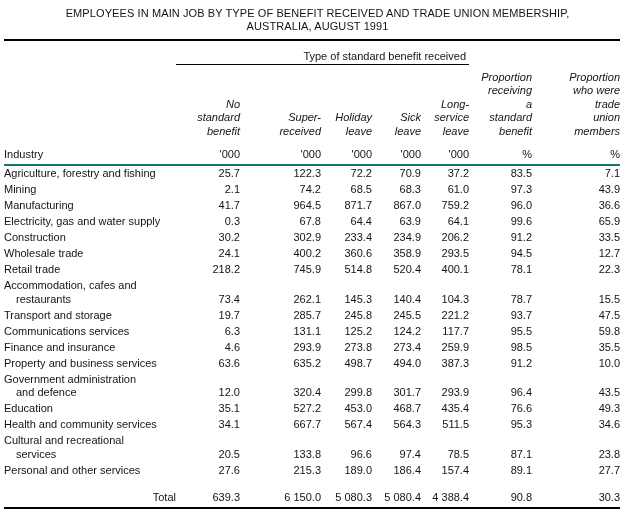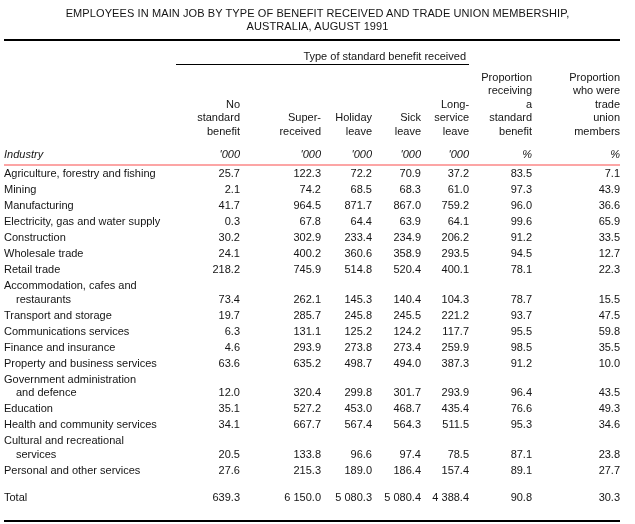--- a/index.html
+++ b/index.html
@@ -28,50 +28,50 @@
   }
   td { margin: 0; }
   .spanner-cell {
     border-bottom: 1px solid #000;
     text-align: right;
     vertical-align: bottom;
     padding: 9px 3px 1px 0;
     line-height: 13px;
   }
   .colhead {
+    font-style: italic;
     text-align: right;
     vertical-align: bottom;
     white-space: pre-line;
     line-height: 13.5px;
     padding: 6px 0 10px 0;
   }
   .units-row td {
-    font-style: italic;
     text-align: right;
     vertical-align: bottom;
-    border-bottom: 2px solid #fca5a5;
+    border-bottom: 2px solid #0f766e;
     padding: 0 0 3px 0;
     line-height: 13px;
   }
   .units-row td.industry-head { text-align: left; }
   td.num {
     text-align: right;
     vertical-align: bottom;
     padding: 1px 0 1.5px 0;
     line-height: 13.5px;
   }
   td.row-label {
     text-align: left;
     vertical-align: bottom;
     white-space: pre-line;
     padding: 1px 0 1.5px 12px;
     text-indent: -12px;
     line-height: 13.5px;
   }
-  tr.total-row td { padding-top: 12px; padding-bottom: 16px; border-bottom: 2px solid #000; }
+  tr.total-row td { padding-top: 12px; padding-bottom: 3px; border-bottom: 2px solid #000; text-align: right; }
 </style>
 </head>
 <body>
 
 <div class="title">EMPLOYEES IN MAIN JOB BY TYPE OF BENEFIT RECEIVED AND TRADE UNION MEMBERSHIP,
 AUSTRALIA, AUGUST 1991</div>
 
 <div class="content">
   <div class="top-rule"></div>
 

